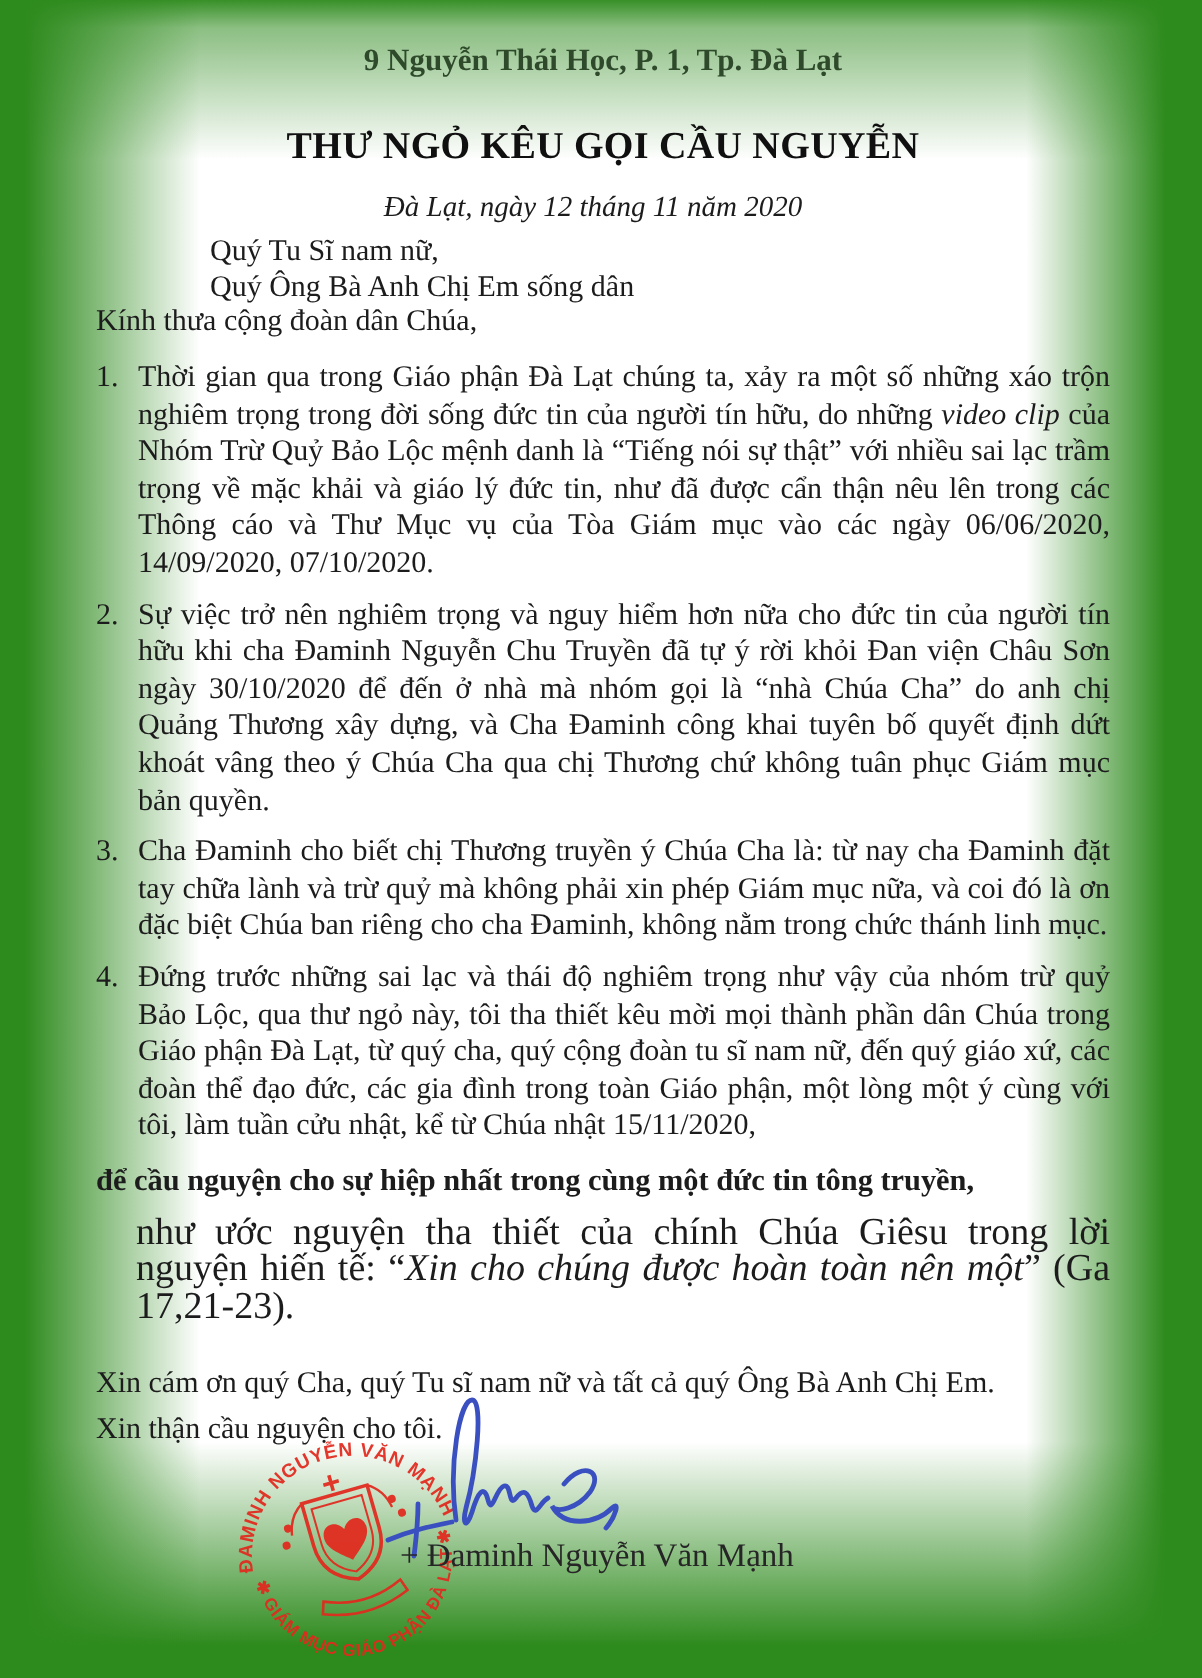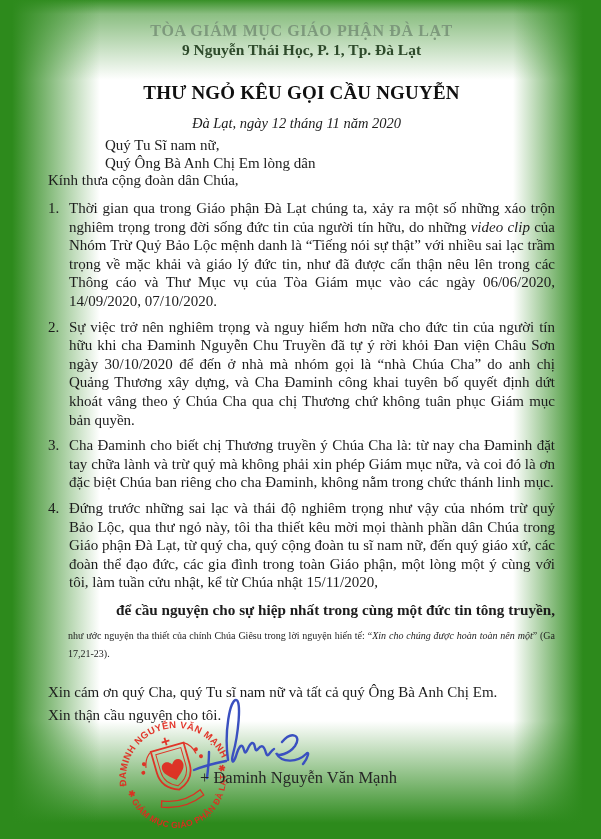--- a/index.html
+++ b/index.html
@@ -31,52 +31,51 @@
   .recipients .indent { padding-left:57px; }
 
   .salutation { margin-top:0; font-size:15px; }
 
   .list { margin-top:10px; }
   .li { display:flex; margin-bottom:7px; font-size:15px; line-height:18.6px; }
   .li-num { width:21px; flex:none; }
   .li-text { flex:1; text-align:justify; }
   .it { font-style:italic; }
 
-  .emphasis { text-align:right; font-weight:bold; font-size:15.2px; margin:9px 0 8px 0; }
+  .emphasis { text-align:left; font-weight:bold; font-size:15.2px; margin:9px 0 8px 0; }
 
-  .quote-para { padding-left:20px; font-size:10px; line-height:18.6px; text-align:justify; }
+  .quote-para { padding-left:20px; font-size:19px; line-height:18.6px; text-align:justify; }
 
   .thanks { margin-top:20px; font-size:15px; }
   .pray   { margin-top:6px; font-size:15px; }
 
   .sig-block { position:relative; height:125px; margin-top:2px; }
   .seal { position:absolute; left:64px; top:-12px; opacity:0.93; }
   .sig-scribble { position:absolute; left:134px; top:-34px; }
   .sig-name { position:absolute; left:152px; top:42px; font-size:16.5px; color:#262626; }
 </style>
 </head>
 <body>
 
 <div class="page">
   <div class="content">
 
     <div class="org">
-      <div class="org-name">TÒA GIÁM MỤC GIÁO PHẬN ĐÀ LẠT</div>
       <div class="org-addr">9 Nguyễn Thái Học, P. 1, Tp. Đà Lạt</div>
     </div>
 
     <div class="title">
       <div>THƯ NGỎ KÊU GỌI CẦU NGUYỄN</div>
     </div>
 
     <div class="dateline">Đà Lạt, ngày 12 tháng 11 năm 2020</div>
 
     <div class="recipients">
       <div class="indent">Quý Tu Sĩ nam nữ,</div>
-      <div class="indent">Quý Ông Bà Anh Chị Em lòng dân</div>
+      <div class="indent">Quý Ông Bà Anh Chị Em sống dân</div>
     </div>
 
     <div class="salutation">Kính thưa cộng đoàn dân Chúa,</div>
 
     <div class="list">
       <div class="li">
         <div class="li-num">1.</div>
         <div class="li-text"><span>Thời gian qua trong Giáo phận Đà Lạt chúng ta, xảy ra một số những xáo trộn nghiêm trọng trong đời sống đức tin của người tín hữu, do những </span><span class="it">video clip</span><span> của Nhóm Trừ Quỷ Bảo Lộc mệnh danh là “Tiếng nói sự thật” với nhiều sai lạc trầm trọng về mặc khải và giáo lý đức tin, như đã được cẩn thận nêu lên trong các Thông cáo và Thư Mục vụ của Tòa Giám mục vào các ngày 06/06/2020, 14/09/2020, 07/10/2020.</span></div>
       </div>
       <div class="li">

